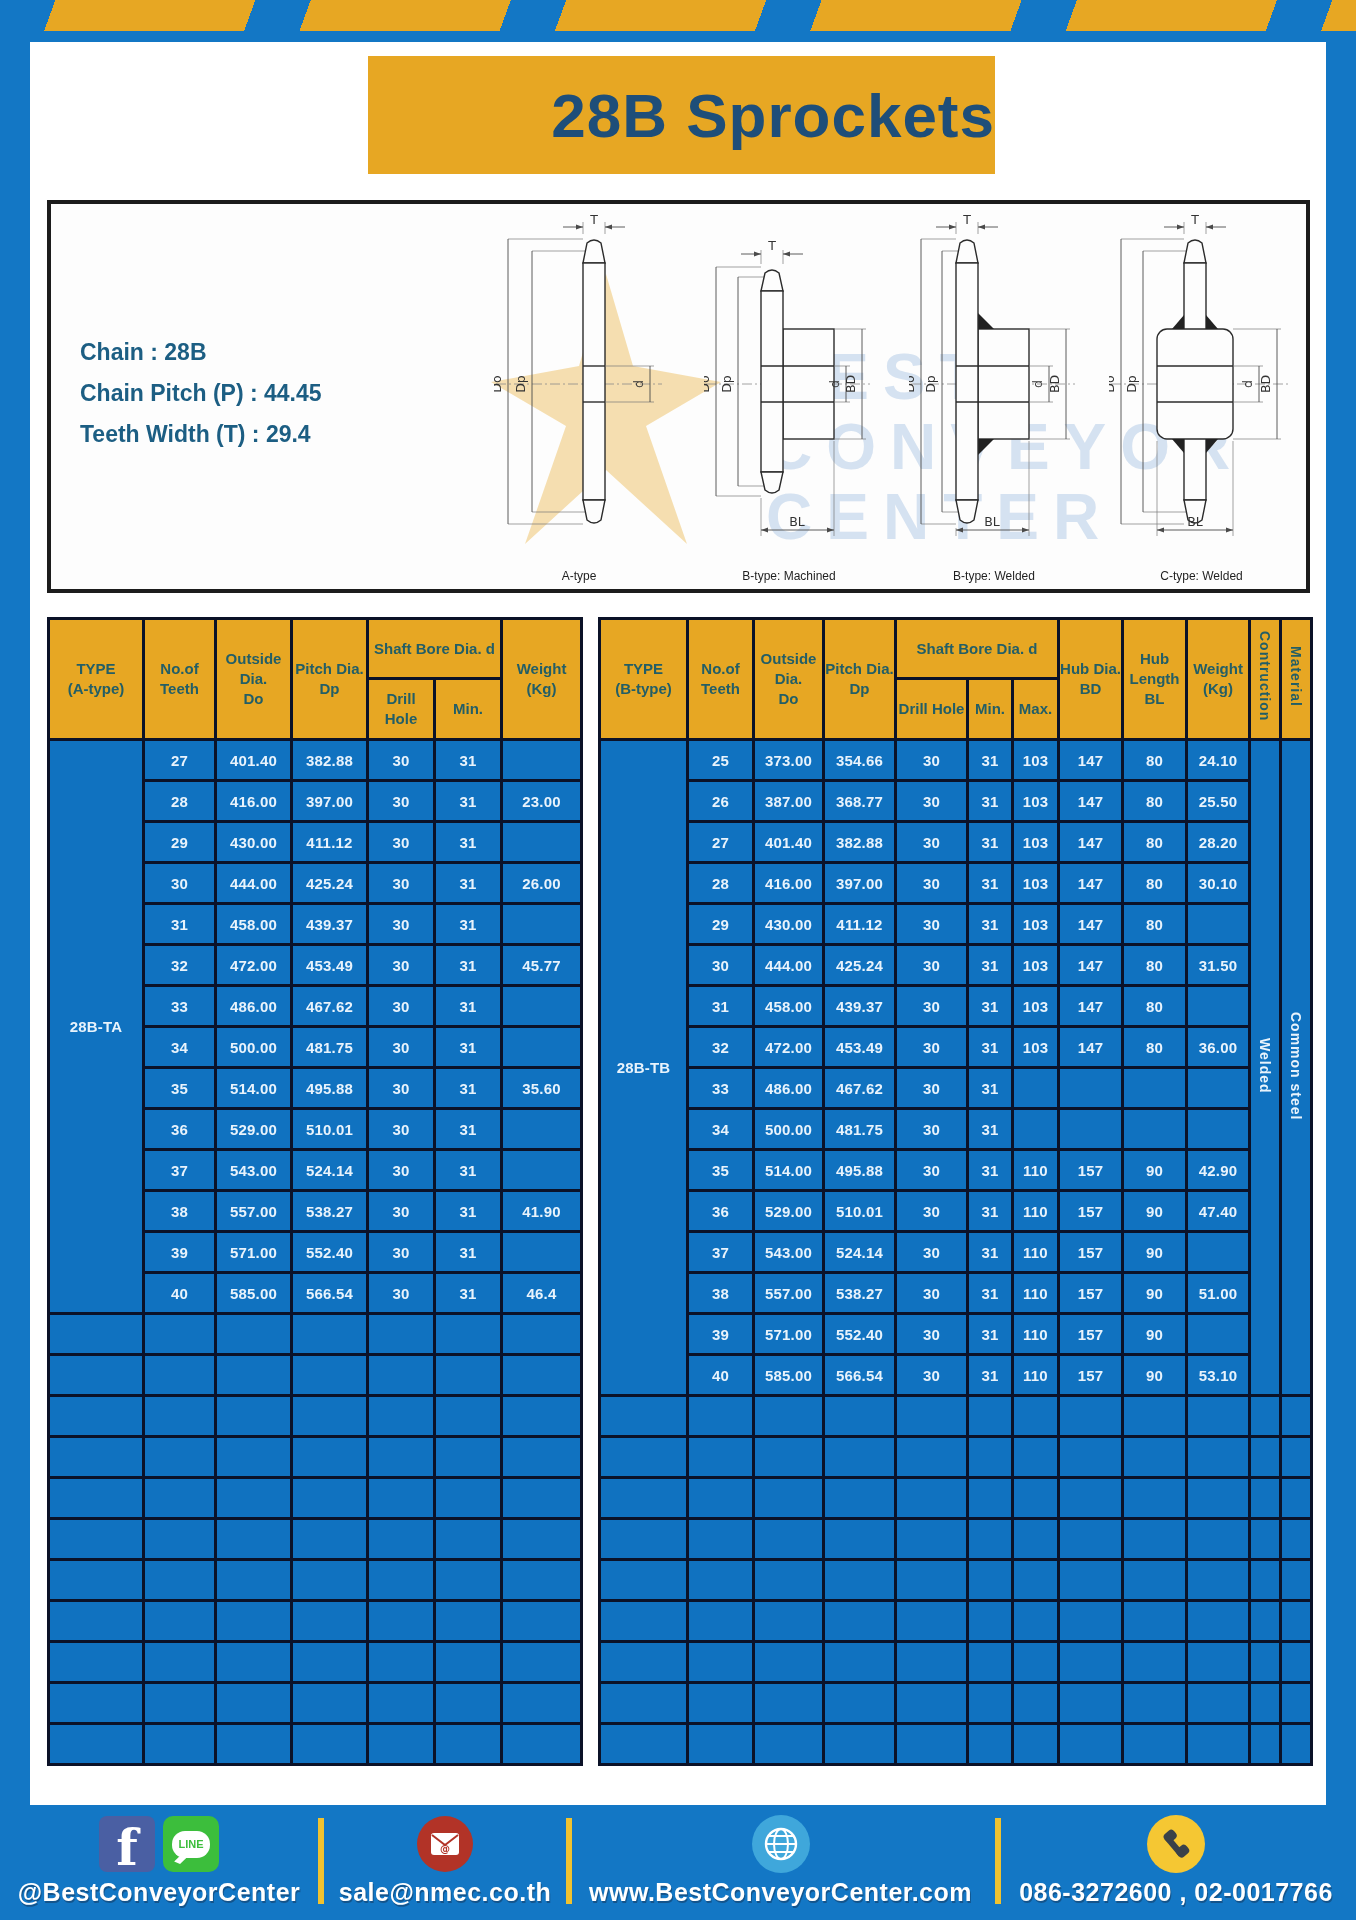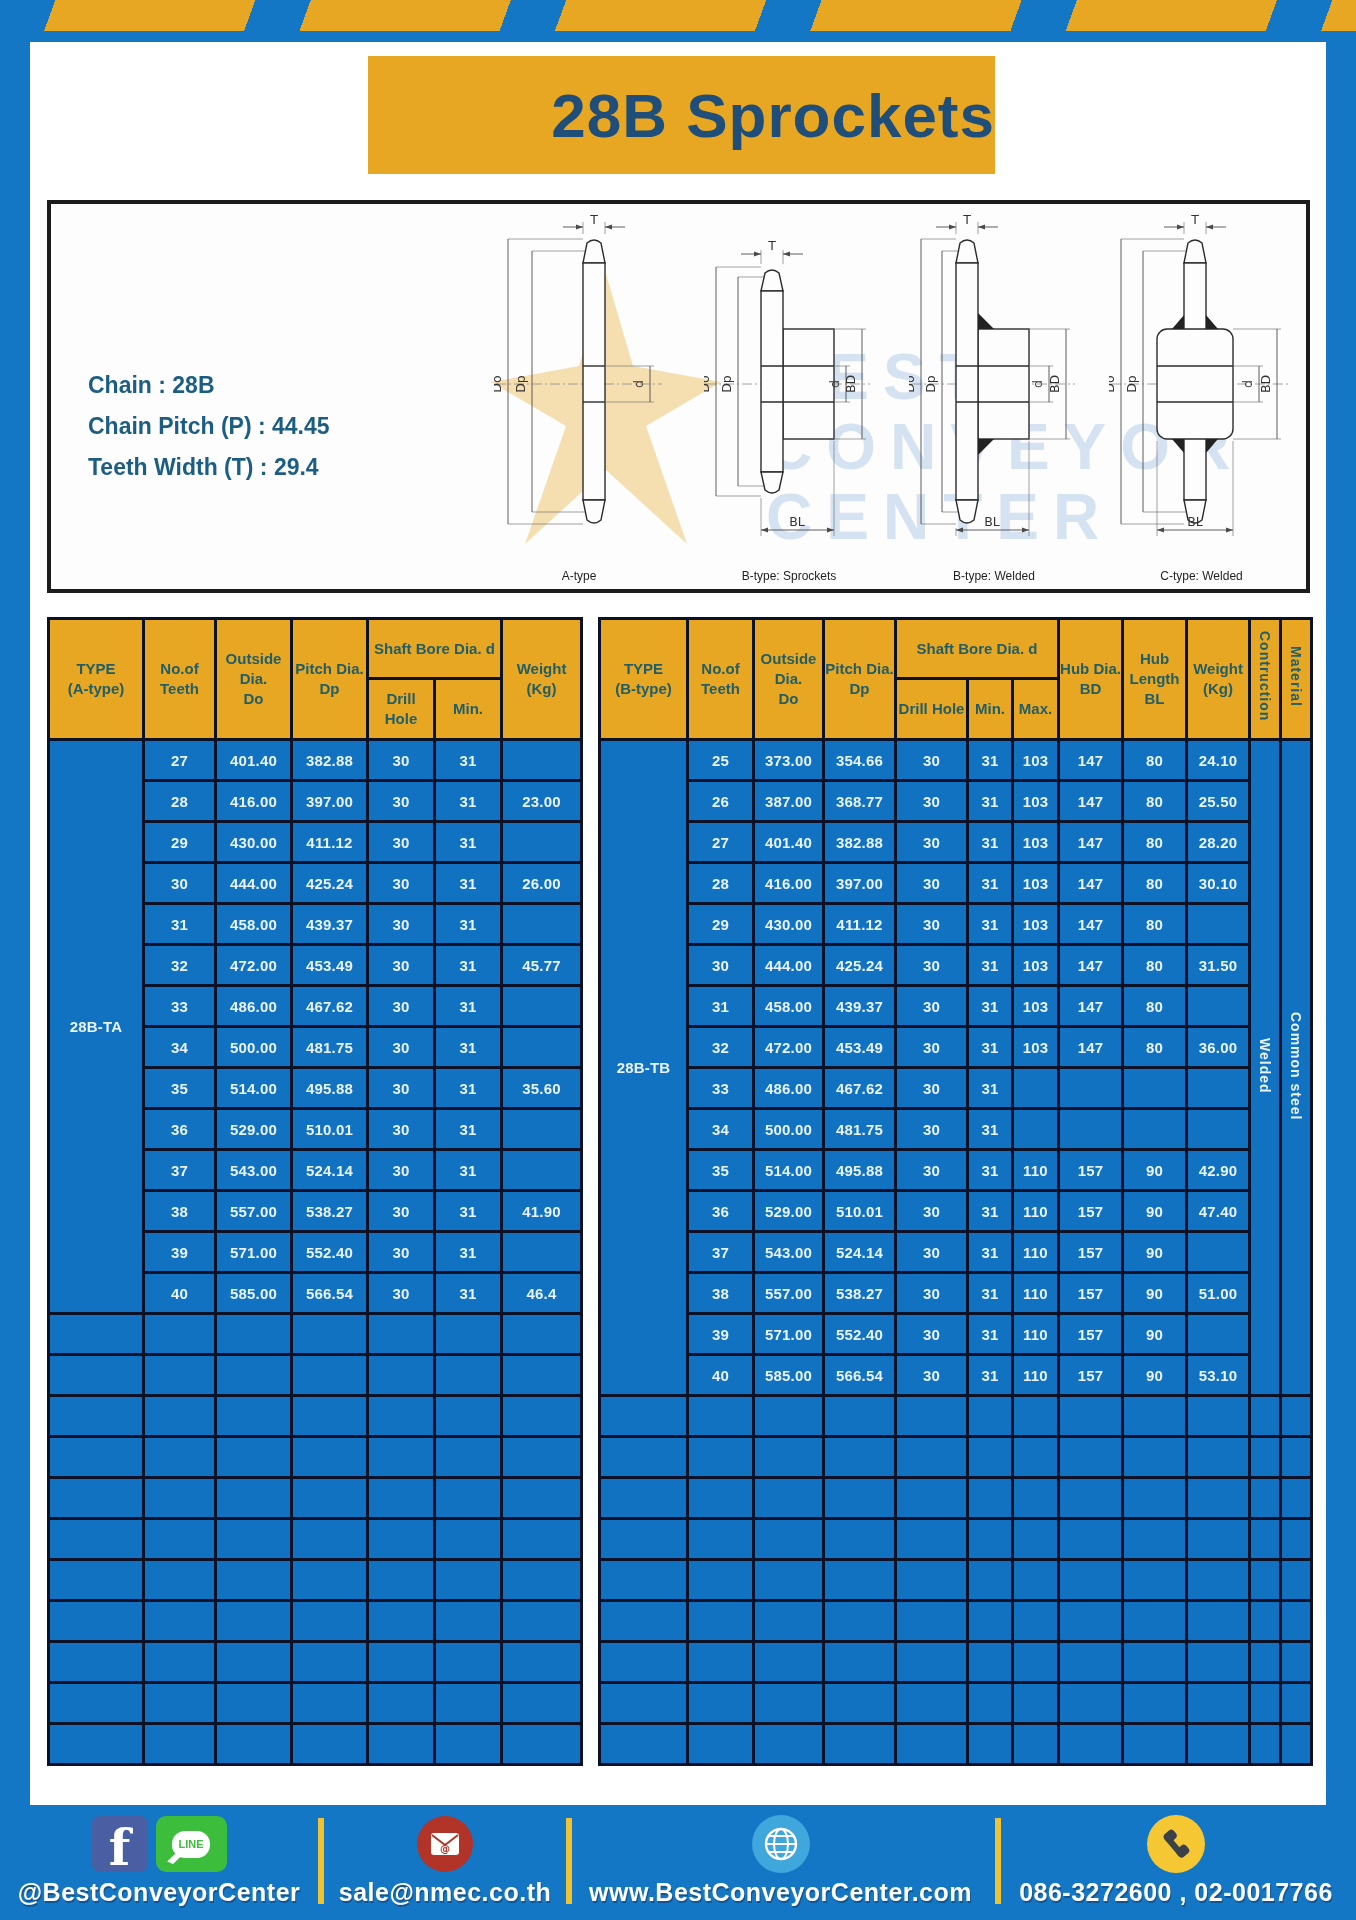--- a/index.html
+++ b/index.html
@@ -13,21 +13,21 @@
   .banner{position:absolute;left:368px;top:56px;width:627px;height:118px;background:#E7A723;
         display:flex;align-items:center;justify-content:flex-end;}
   .banner h1{margin:0;font-size:62px;font-weight:bold;color:#1E4E79;letter-spacing:1px;}
 
   
   .diagram{position:absolute;left:47px;top:200px;width:1263px;height:393px;background:#FDFDFD;
         border:4px solid #1c1c1c;box-sizing:border-box;}
   .watermark{position:absolute;left:715px;top:138px;font-size:64px;line-height:70px;font-weight:bold;
         letter-spacing:14px;color:rgba(173,200,229,0.50);white-space:nowrap;z-index:1;}
   .wm-star{position:absolute;left:440px;top:70px;z-index:1;opacity:.35;}
-  .specs{position:absolute;left:37px;top:128px;z-index:3;margin-top:33px;}
+  .specs{position:absolute;left:29px;top:128px;z-index:3;}
   .spec-line{font-size:23px;font-weight:bold;color:#1C5E83;line-height:41px;white-space:nowrap;}
   .draw-block{position:absolute;top:10px;z-index:2;text-align:center;}
   .draw-caption{font-size:12px;color:#1f1f1f;margin-top:16px;}
   .dwg .ol{stroke:#2b2b2b;stroke-width:1.4;fill:#FDFDFD;}
   .dwg .sl{stroke:#2b2b2b;stroke-width:1.4;fill:none;}
   .dwg .thin{stroke:#4a4a4a;stroke-width:0.9;fill:none;}
   .dwg .ext{stroke:#7a7a7a;stroke-width:0.7;fill:none;}
   .dwg .cline{stroke:#8a8a8a;stroke-width:0.8;fill:none;stroke-dasharray:10 3 2 3;}
   .dwg .weld{fill:#222;stroke:none;}
   .dwg .arr{fill:#4a4a4a;stroke:none;}
@@ -51,21 +51,21 @@
   
   .footer{position:absolute;left:0;top:1805px;width:1356px;height:115px;background:#1377C5;}
   .fsec{position:absolute;top:8px;text-align:center;}
   .ficons{display:flex;justify-content:center;align-items:center;gap:8px;height:62px;}
   .ftext{margin-top:3px;color:#fff;font-size:25px;font-weight:bold;letter-spacing:.5px;white-space:nowrap;
         text-shadow:1px 2px 0 rgba(20,57,92,.55);}
   .fdiv{position:absolute;top:13px;width:6px;height:86px;background:#F0C22F;}
   .icon-fb{width:56px;height:56px;background:#4A5FA3;border-radius:8px;color:#fff;font-size:50px;
         font-weight:bold;font-family:"DejaVu Serif",serif;display:flex;align-items:flex-end;justify-content:center;
         line-height:0.96;}
-  .icon-line{width:71px;height:56px;background:#3CBE3C;border-radius:10px;display:flex;align-items:center;justify-content:center;position:relative;}
+  .icon-line{width:56px;height:56px;background:#3CBE3C;border-radius:10px;display:flex;align-items:center;justify-content:center;position:relative;}
   .line-bubble{width:38px;height:27px;background:#fff;border-radius:13px;display:flex;align-items:center;justify-content:center;
         color:#3CBE3C;font-size:11px;font-weight:bold;letter-spacing:0;}
   .line-bubble:after{content:"";position:absolute;left:14px;bottom:9px;width:8px;height:8px;background:#fff;
         transform:skew(-35deg) rotate(18deg);}
   .icon-round{border-radius:50%;display:flex;align-items:center;justify-content:center;}
   .icon-mail{width:56px;height:56px;background:#B23327;}
   .icon-globe{width:58px;height:58px;background:#3FA7DB;}
   .icon-phone{width:58px;height:58px;background:#F5C733;}
 </style>
 </head>
@@ -158,21 +158,21 @@
         <path class="arr" d="M57,40 L50,37.5 L50,42.5 Z"></path>
           <path class="arr" d="M79,40 L86,37.5 L86,42.5 Z"></path>
         <text x="68" y="36" text-anchor="middle">T</text>
         <line class="ext" x1="57" y1="284" x2="57" y2="322"></line>
           <line class="ext" x1="130" y1="227" x2="130" y2="322"></line>
         <line class="thin" x1="57" y1="316" x2="130" y2="316"></line>
         <path class="arr" d="M57,316 L64,313.5 L64,318.5 Z"></path>
           <path class="arr" d="M130,316 L123,313.5 L123,318.5 Z"></path>
         <text x="93" y="312" text-anchor="middle">BL</text>
       </svg>
-      <div class="draw-caption">B-type: Sprockets</div>
+      <div class="draw-caption">B-type: Machined</div>
     </div>
 
     <div class="draw-block" style="left:858px;width:170px;">
       <svg class="dwg" width="170" height="335" viewBox="0 0 170 335">
         <line class="cline" x1="2" y1="170" x2="166" y2="170"></line>
         <line class="ext" x1="12" y1="25" x2="47" y2="25"></line>
           <line class="ext" x1="12" y1="310" x2="47" y2="310"></line>
         <line class="ext" x1="33" y1="37" x2="51" y2="37"></line>
           <line class="ext" x1="33" y1="298" x2="51" y2="298"></line>
         <line class="thin" x1="12" y1="25" x2="12" y2="310"></line>

